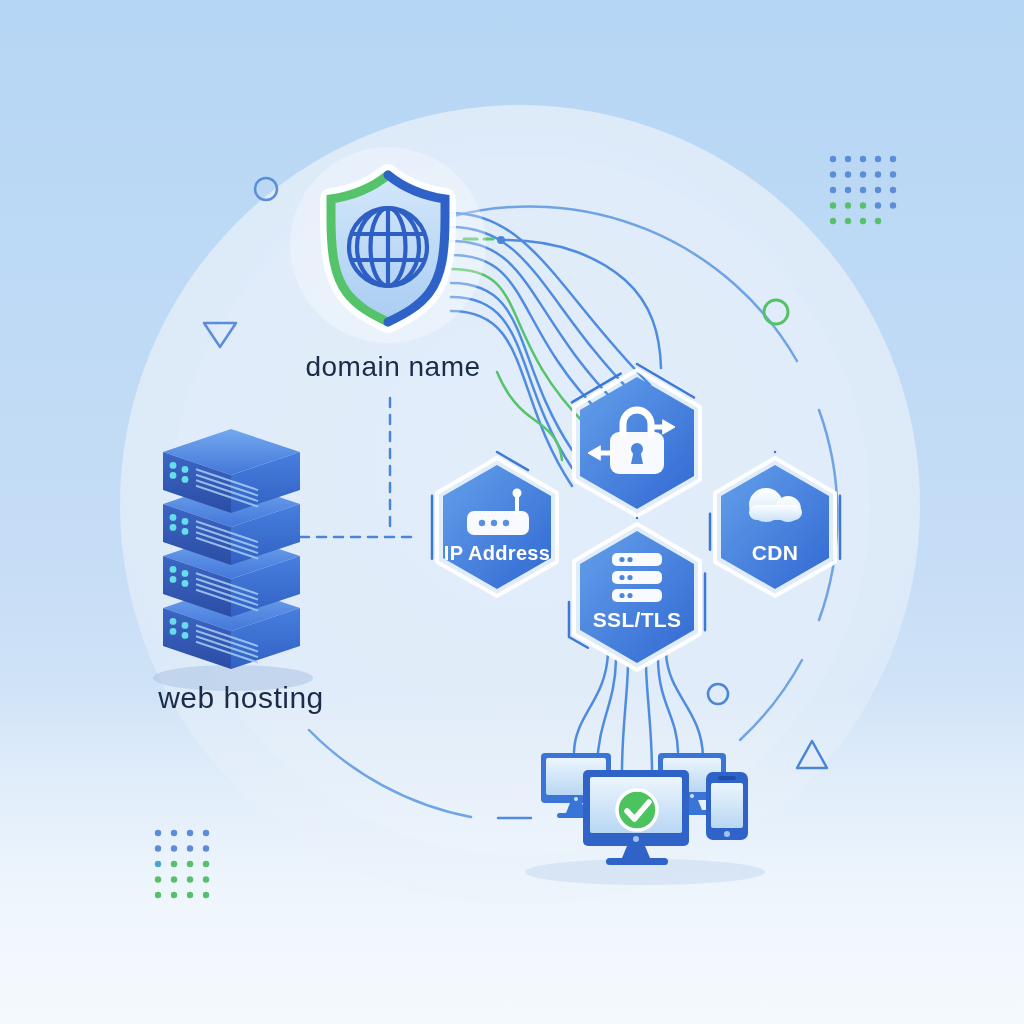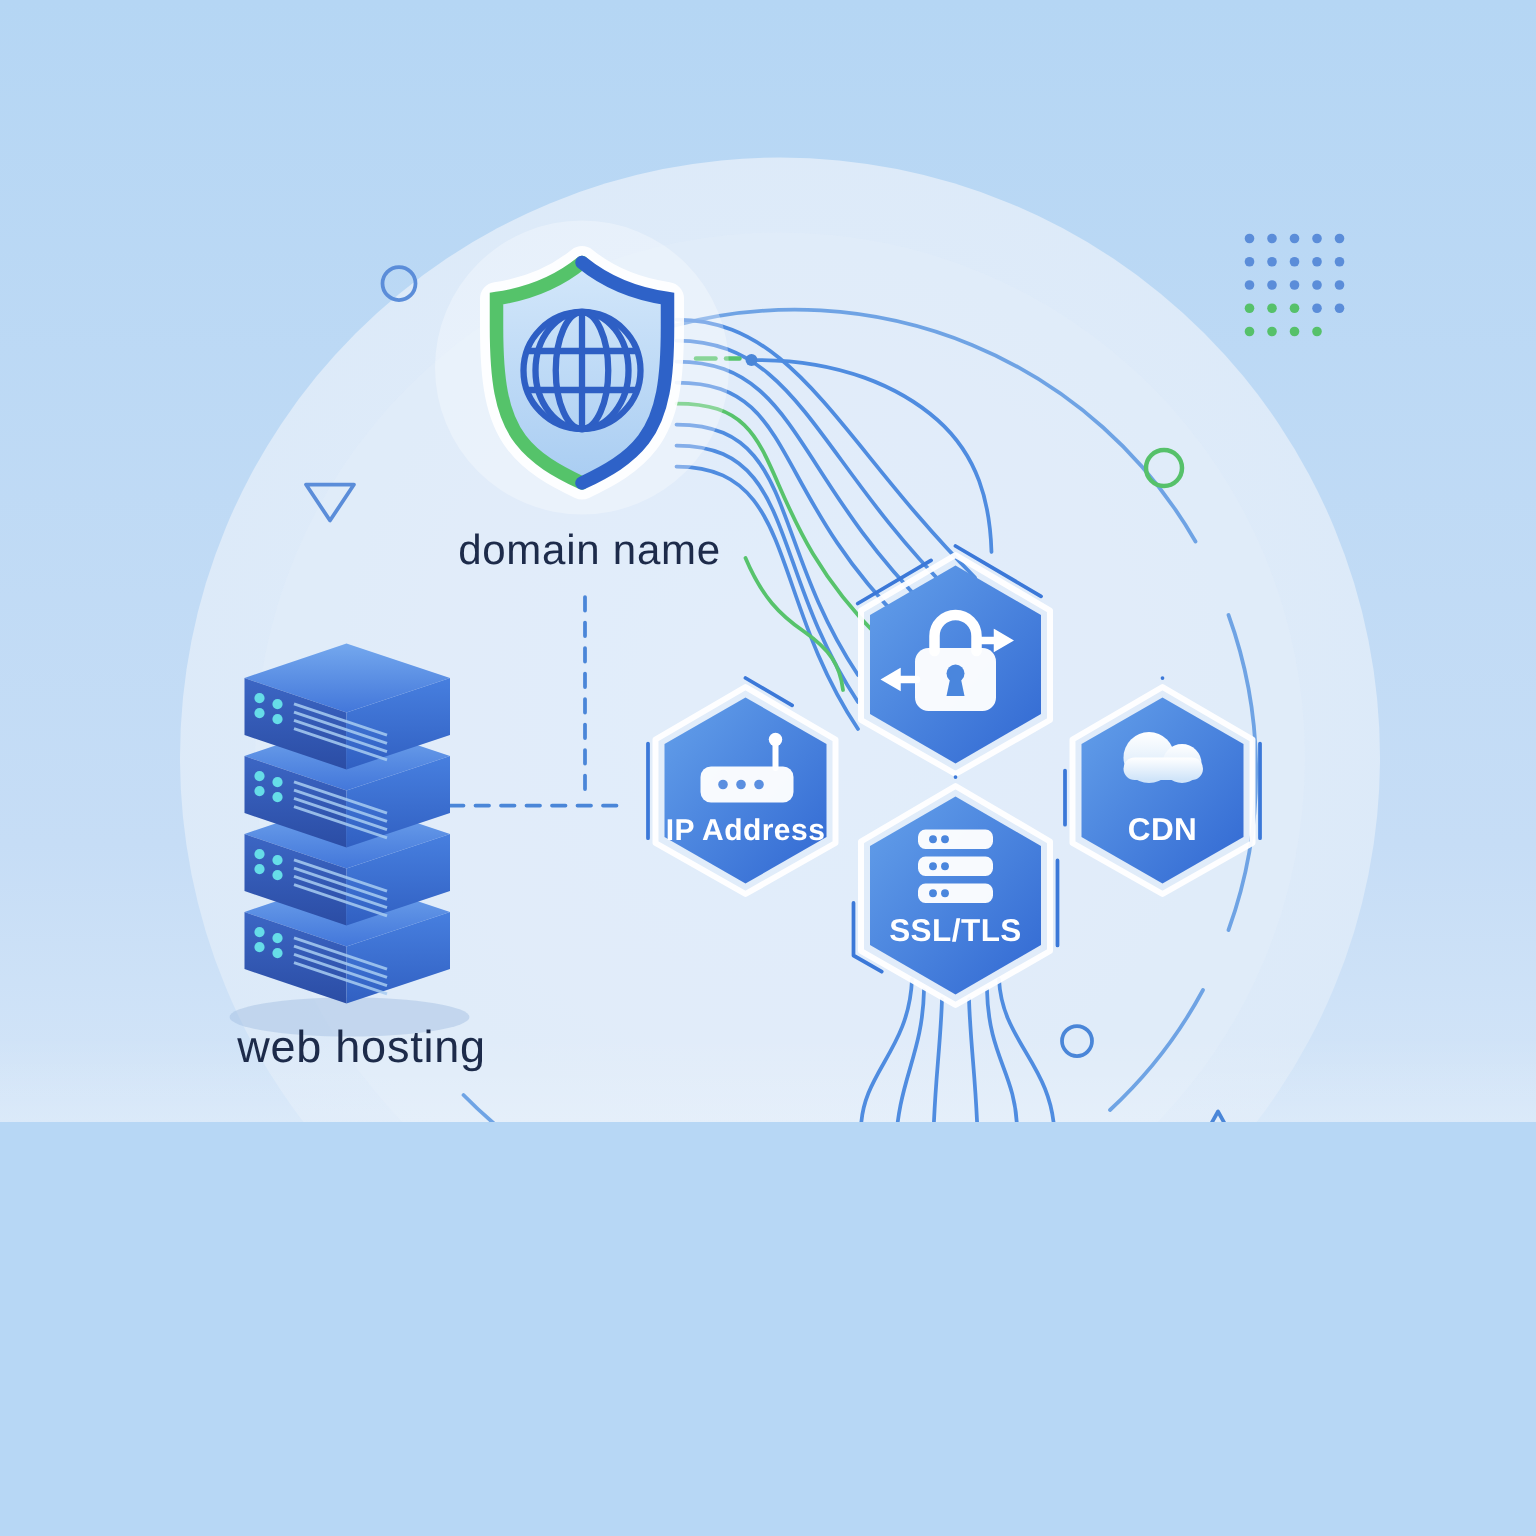--- a/index.html
+++ b/index.html
@@ -1,16 +1,16 @@
 <!DOCTYPE html>
 <html><head>
 <meta charset="utf-8">
 <style>
   html,body{margin:0;padding:0;background:#b7d7f5;}
-  .stage{position:relative;width:1024px;height:748px;overflow:hidden;
+  .stage{position:relative;width:1024px;height:1024px;overflow:hidden;
          font-family:"Liberation Sans", sans-serif;}
   svg{display:block}
   text{font-family:"Liberation Sans", sans-serif;}
   .main-label{fill:#1d2b4a;font-size:28px;font-weight:500;letter-spacing:.5px;}
   .hex-label{fill:#ffffff;font-size:21px;font-weight:600;letter-spacing:.3px;}
   .flow{fill:none;stroke:#4f8ce0;stroke-width:2.5;stroke-linecap:round;}
   .flow.green{stroke:#57c36c;}
   .arc{fill:none;stroke:#5a96e0;stroke-width:2.5;stroke-linecap:round;opacity:.85;}
   .dashline{fill:none;stroke:#4a86d8;stroke-width:2.5;stroke-dasharray:9 8;stroke-linecap:round;}
   .hex-ring{fill:none;stroke:#ffffff;stroke-width:4;stroke-linejoin:round;opacity:.95;}

